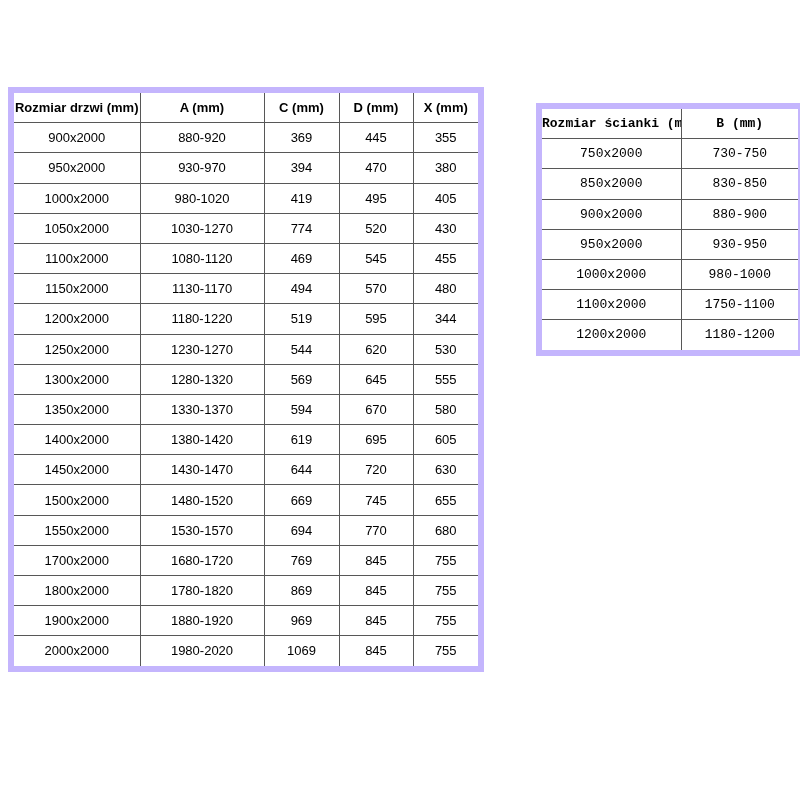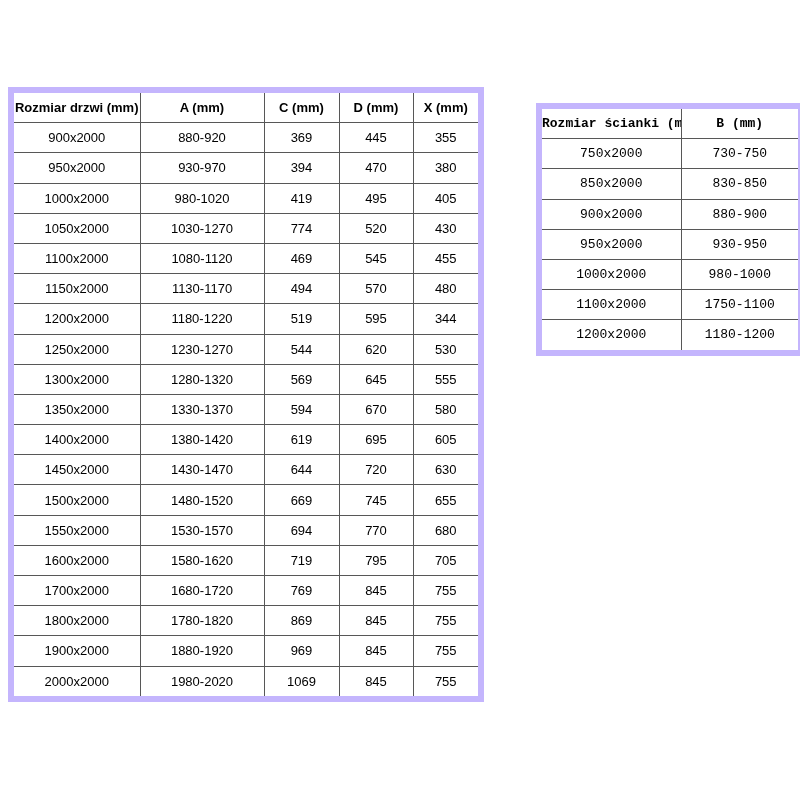--- a/index.html
+++ b/index.html
@@ -161,27 +161,20 @@
         <td>655</td>
       </tr>
       <tr>
         <td>1550x2000</td>
         <td>1530-1570</td>
         <td>694</td>
         <td>770</td>
         <td>680</td>
       </tr>
       <tr>
-        <td>1600x2000</td>
-        <td>1580-1620</td>
-        <td>719</td>
-        <td>795</td>
-        <td>705</td>
-      </tr>
-      <tr>
         <td>1700x2000</td>
         <td>1680-1720</td>
         <td>769</td>
         <td>845</td>
         <td>755</td>
       </tr>
       <tr>
         <td>1800x2000</td>
         <td>1780-1820</td>
         <td>869</td>

